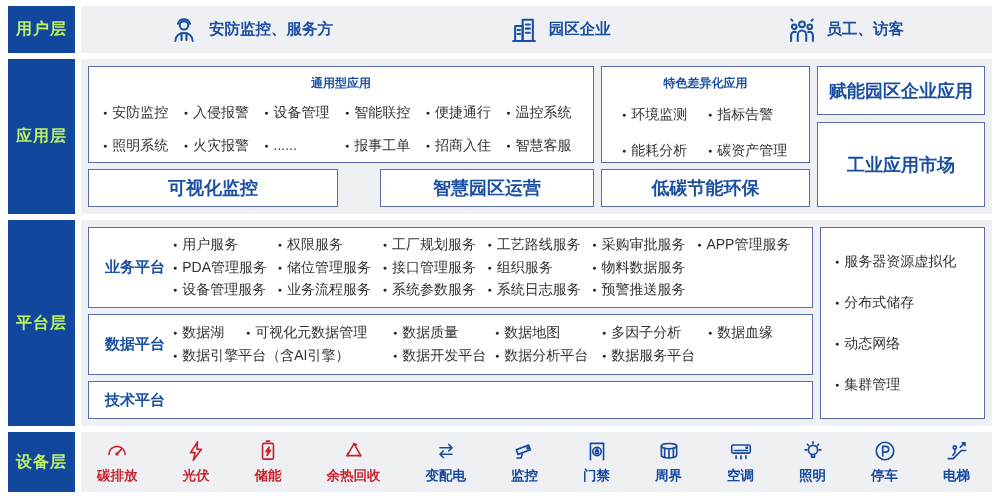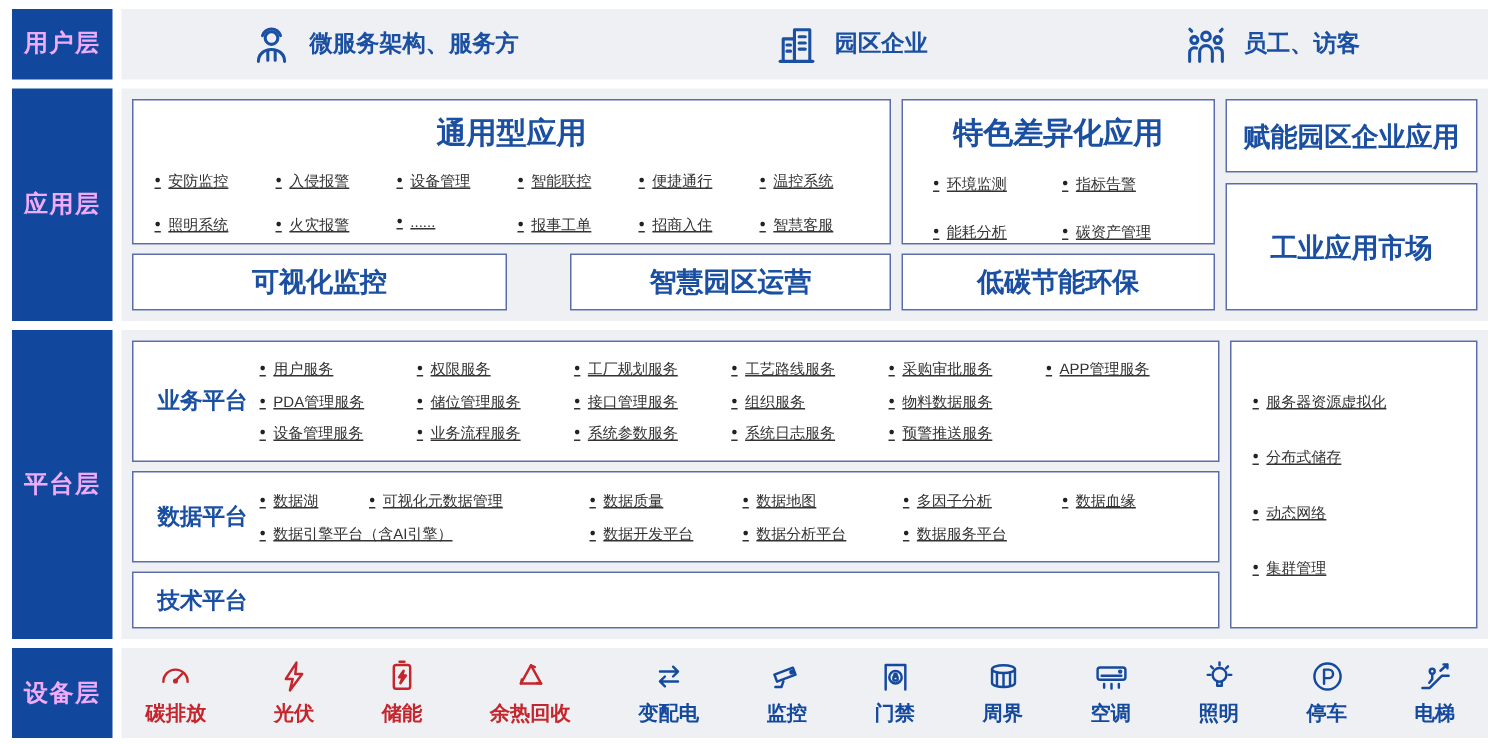--- a/index.html
+++ b/index.html
@@ -3,33 +3,33 @@
 <meta charset="utf-8">
 <style>
   html,body{margin:0;padding:0;background:#ffffff;}
   body{width:1000px;height:496px;font-family:"Liberation Sans","DejaVu Sans",sans-serif;}
   .page{width:1000px;height:496px;box-sizing:border-box;padding:6px 8px 4px 8px;display:flex;flex-direction:column;gap:6px;background:#ffffff;}
   .band{display:flex;gap:6px;}
   .band-user{height:47px;}
   .band-app{height:155px;}
   .band-platform{height:206px;}
   .band-device{flex:1;}
-  .layer-label{flex:0 0 67px;background:#11489d;color:#f0abfc;font-weight:bold;font-size:16px;letter-spacing:1px;display:flex;align-items:center;justify-content:center;}
+  .layer-label{flex:0 0 67px;background:#11489d;color:#bef264;font-weight:bold;font-size:16px;letter-spacing:1px;display:flex;align-items:center;justify-content:center;}
   .band-content{flex:1;background:#eef0f3;box-sizing:border-box;min-width:0;}
   svg{fill:none;stroke:currentColor;stroke-width:1.5;stroke-linecap:round;stroke-linejoin:round;}
 
   
   .user-content{display:flex;align-items:center;justify-content:space-around;}
   .user-group{display:flex;align-items:center;gap:10px;color:#1a4fa2;font-weight:bold;font-size:15.5px;}
   .user-group svg{width:30px;height:30px;}
 
   
   .box{background:#ffffff;border:1px solid #5b6cab;box-sizing:border-box;}
-  .box-title{text-align:center;color:#1a4fa2;font-weight:bold;font-size:20px;margin:8px 0 0 0;}
-  .item{font-size:10px;color:#333333;white-space:nowrap;text-decoration:underline;}
+  .box-title{text-align:center;color:#1a4fa2;font-weight:bold;font-size:12px;margin:8px 0 0 0;}
+  .item{font-size:14px;color:#333333;white-space:nowrap;}
   .item::before{content:"●";font-size:7px;margin-right:5px;vertical-align:2px;color:#222;}
 
   
   .app-content{padding:7px;display:grid;grid-template-columns:250px 249px 209px 1fr;grid-template-rows:1fr 38px;gap:6px 7px;}
   .box-general{grid-column:1/3;grid-row:1;}
   .gen-grid{display:grid;grid-template-columns:repeat(6,1fr);padding:12px 6px 0 14px;row-gap:15px;}
   .box-special{grid-column:3;grid-row:1;}
   .special-grid{display:grid;grid-template-columns:46% 54%;padding:14px 0 0 20px;row-gap:18px;}
   .right-col{grid-column:4;grid-row:1/3;display:flex;flex-direction:column;gap:7px;}
   .box-center{display:flex;align-items:center;justify-content:center;color:#1a4fa2;font-weight:bold;font-size:18px;}
@@ -68,21 +68,21 @@
   <div class="band band-user">
     <div class="layer-label">用户层</div>
     <div class="band-content user-content">
       <div class="user-group">
         <svg viewBox="0 0 22 22">
           <circle cx="11" cy="7.6" r="3.1"></circle>
           <path d="M6.6 6.4 a4.6 4.6 0 0 1 8.8 0"></path>
           <path d="M4.6 19 c0-3.5 2.8-5.8 6.4-5.8 s6.4 2.3 6.4 5.8"></path>
           <path d="M9.2 13.6 v4.8 M12.8 13.6 v4.8"></path>
         </svg>
-        <span>微服务架构、服务方</span>
+        <span>安防监控、服务方</span>
       </div>
       <div class="user-group">
         <svg viewBox="0 0 22 22">
           <path d="M4.5 19 V8 h5.5 v11"></path>
           <path d="M10 19 V3.5 h7.5 V19"></path>
           <path d="M6.3 11 h1.8 M6.3 14 h1.8 M12.3 7 h3 M12.3 10 h3 M12.3 13 h3"></path>
           <path d="M3 19 h16"></path>
         </svg>
         <span>园区企业</span>
       </div>

